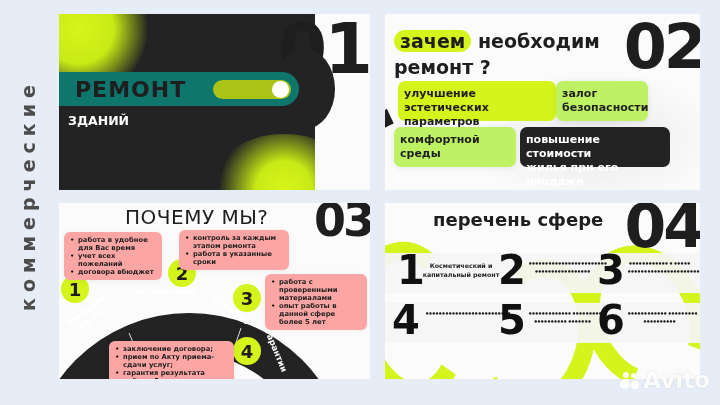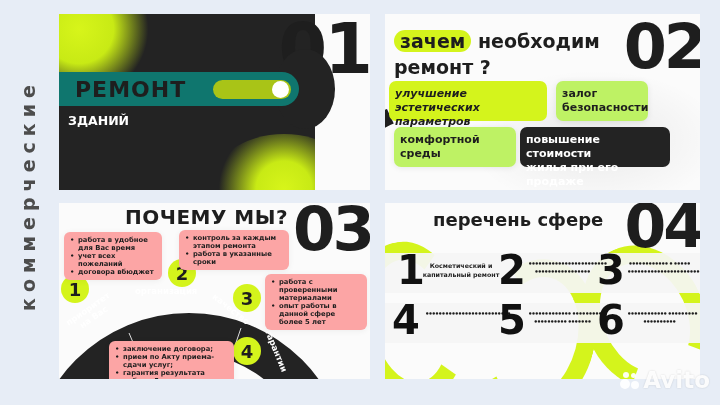--- a/index.html
+++ b/index.html
@@ -48,22 +48,22 @@
     border:16px solid #1e1e1e; border-right-color:transparent; border-top-color:transparent; transform:rotate(20deg); }
   .p2 .big-num { position:absolute; right:-4px; top:-4px; font-size:62px; font-weight:bold; color:#1e1e1e; letter-spacing:-3px; }
   .p2 .heading { position:absolute; left:9px; top:14px; font-size:19px; font-weight:bold; line-height:26px; color:#1e1e1e; }
   .p2 .hl { background:#d4f41c; border-radius:12px; padding:0 6px; }
   .card { position:absolute; border-radius:7px; font-weight:bold; font-size:11px; line-height:14px; padding:6px 6px; }
   .c-lime { background:#d4f41c; color:#1e1e1e; }
   .c-white { background:#bef264; color:#1e1e1e; box-shadow:0 1px 6px rgba(0,0,0,0.08); }
   .c-dark { background:#232323; color:#fff; }
 
   
-  .p3 .title { position:absolute; left:66px; top:2px; font-size:20px; font-weight:bold; color:#1e1e1e; letter-spacing:0.5px; }
-  .p3 .big-num { position:absolute; right:-2px; top:-10px; font-size:61px; font-weight:bold; color:#1e1e1e; letter-spacing:-3px; }
+  .p3 .title { position:absolute; left:66px; top:2px; font-size:20px; font-weight:normal; color:#1e1e1e; letter-spacing:0.5px; }
+  .p3 .big-num { position:absolute; right:-2px; top:-10px; font-size:46px; font-weight:bold; color:#1e1e1e; letter-spacing:-3px; }
   .bullets { position:absolute; background:#fca5a5; border-radius:6px; box-shadow:0 1px 6px rgba(0,0,0,0.06);
     font-size:6.8px; font-weight:bold; line-height:8px; padding:4px 6px; list-style:none; color:#1e1e1e; }
   .bullets li { padding-left:8px; position:relative; }
   .bullets li::before { content:"•"; position:absolute; left:0; }
   .arc-wrap { position:absolute; left:-40px; top:70px; width:340px; height:340px; }
   .num-circle { position:absolute; width:28px; height:28px; border-radius:50%; background:#d4f41c;
     font-weight:bold; font-size:18px; color:#1e1e1e; display:flex; align-items:center; justify-content:center; }
   .arc-label { position:absolute; color:#fff; font-weight:bold; font-size:8.5px; text-align:center; line-height:10px; white-space:nowrap; }
 
   
@@ -108,21 +108,21 @@
   <div class="shadow"></div>
   <div class="swoosh"></div>
   <div class="big-num">02</div>
   <div class="heading">
     <div>
       <span class="hl">зачем</span>
       <span>необходим</span>
     </div>
     <div>ремонт ?</div>
   </div>
-  <div class="card c-lime" style="left:4px; top:67px; width:158px; height:40px;font-style:italic;">
+  <div class="card c-lime" style="left:13px; top:67px; width:158px; height:40px;">
     <div>улучшение эстетических</div>
     <div>параметров</div>
   </div>
   <div class="card c-white" style="left:171px; top:67px; width:92px; height:40px;">
     <div>залог</div>
     <div>безопасности</div>
   </div>
   <div class="card c-white" style="left:9px; top:113px; width:122px; height:40px;">
     <div>комфортной среды</div>
   </div>

